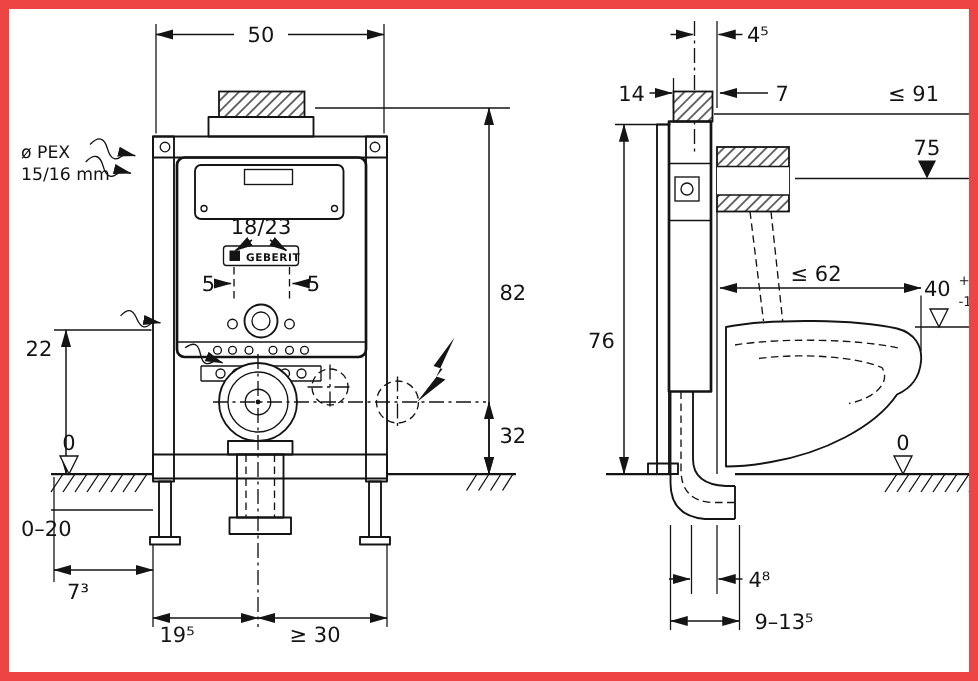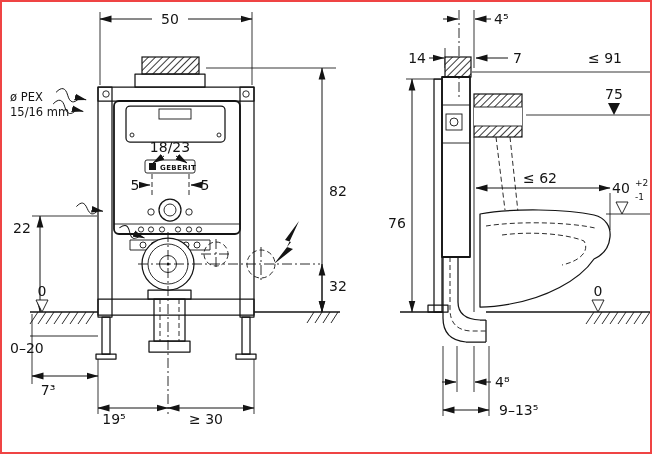--- a/index.html
+++ b/index.html
@@ -1,16 +1,16 @@
 <!DOCTYPE html>
 <html><head>
 <meta charset="utf-8">
 <style>
   html,body{margin:0;padding:0;background:#fff;}
-  .stage{width:652px;height:454px;background:#fff;border:2px solid #ef4444;box-sizing:border-box;position:relative;overflow:hidden;font-family:"DejaVu Sans",sans-serif;}
+  .stage{width:652px;height:454px;background:#fff;border:6px solid #ef4444;box-sizing:border-box;position:relative;overflow:hidden;font-family:"DejaVu Sans",sans-serif;}
   svg{display:block;}
   .ol{fill:none;stroke:#141414;stroke-width:1.8;stroke-linejoin:round;}
   .ml{fill:none;stroke:#141414;stroke-width:1.25;stroke-linejoin:round;}
   .tl{fill:none;stroke:#141414;stroke-width:0.9;}
   .fw{fill:#fff;}
   .dim{fill:none;stroke:#141414;stroke-width:1;}
   .ext{fill:none;stroke:#141414;stroke-width:0.85;}
   .flr{fill:none;stroke:#141414;stroke-width:1.5;}
   .dash{stroke-dasharray:5 3;}
   .ddot{fill:none;stroke:#141414;stroke-width:0.9;stroke-dasharray:10 3 2 3;}

